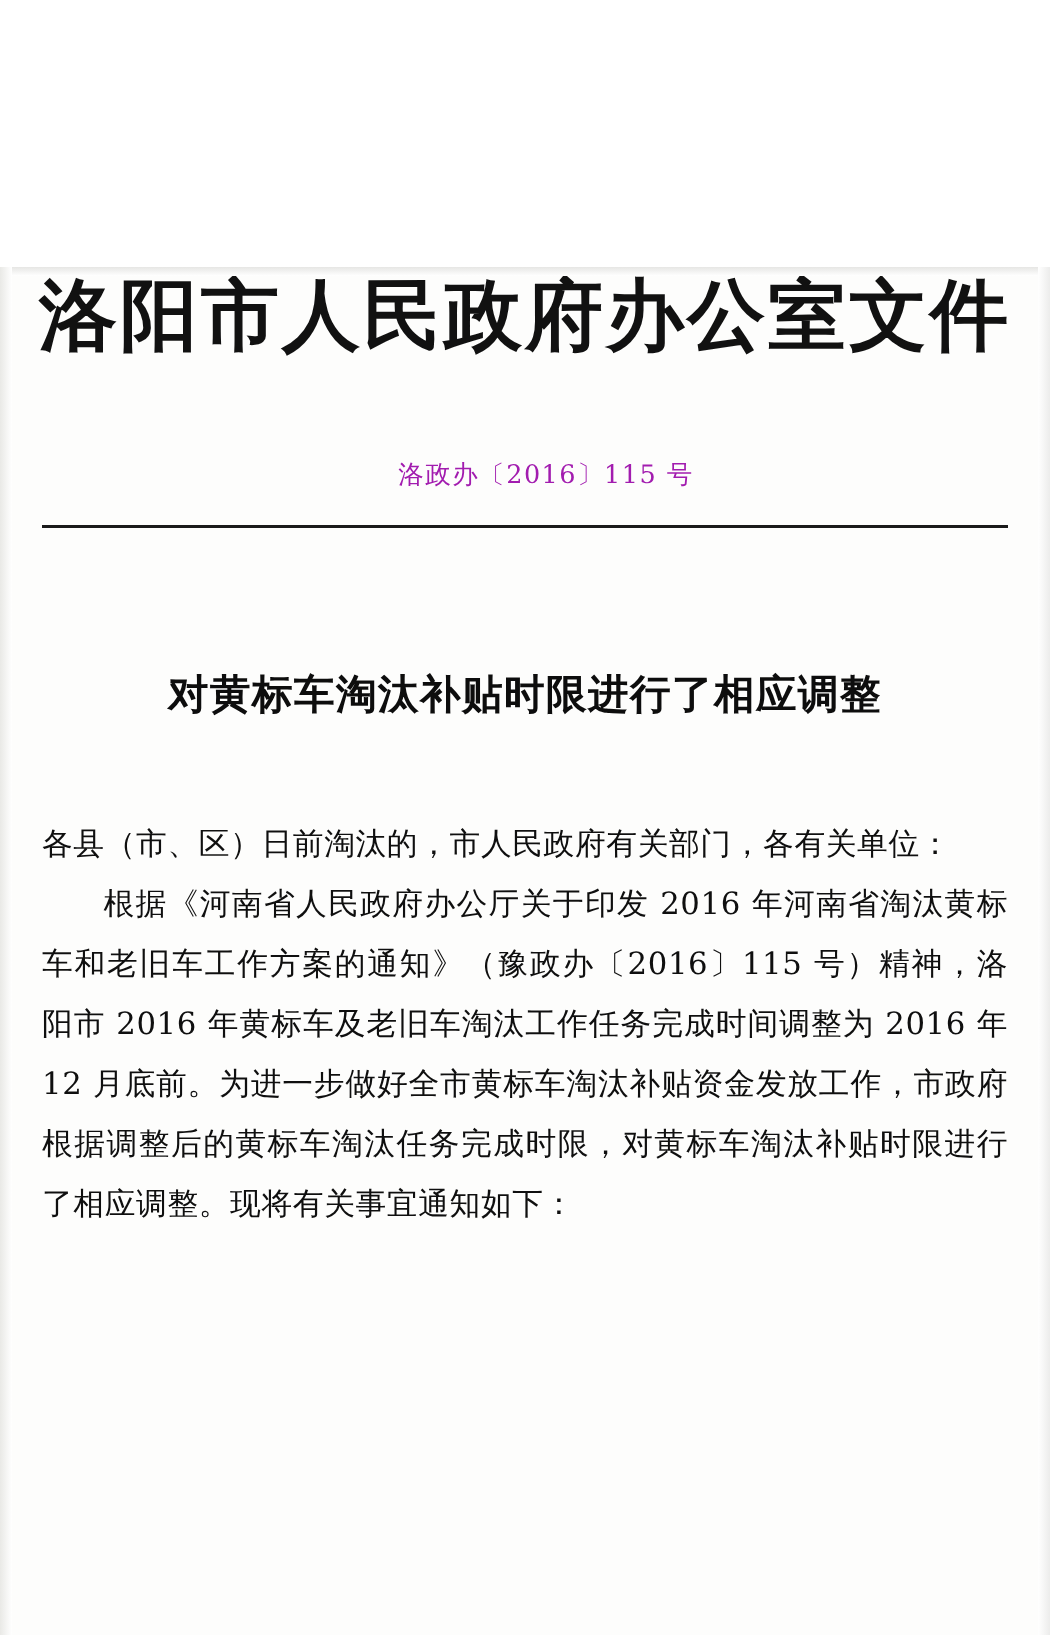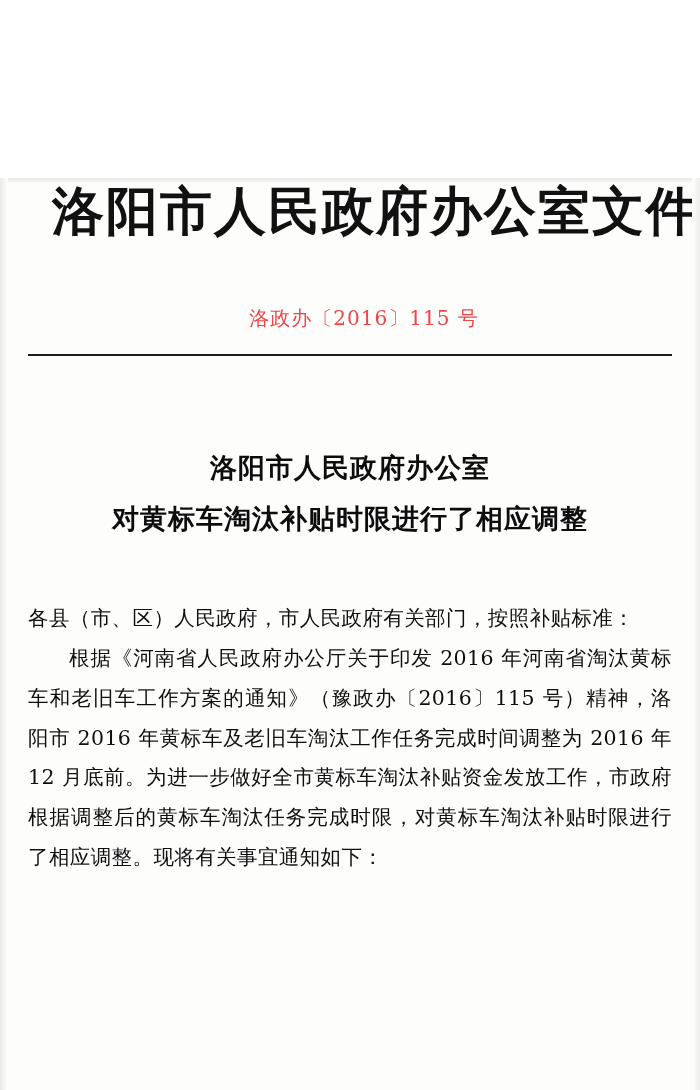--- a/index.html
+++ b/index.html
@@ -17,36 +17,36 @@
   }
   .page {
     position: relative;
     width: 700px;
     height: 1090px;
     background: #fdfdfc;
     padding: 0;
     box-sizing: border-box;
   }
   .masthead {
-    text-align: right;
+    text-align: center;
     margin-top: 178px;
     font-family: "DejaVu Serif", "Liberation Serif", serif;
     font-weight: bold;
     font-size: 52px;
     letter-spacing: 2px;
     color: #111111;
     line-height: 1.25;
     white-space: nowrap;
   }
   .doc-number {
     text-align: center;
     margin-top: 62px;
-    font-size: 20px;
+    font-size: 17px;
     letter-spacing: 1px;
-    color: #ef4444;
+    color: #a21caf;
     font-family: "DejaVu Serif", "Liberation Serif", serif;
     margin-left: 28px;
   }
   .rule {
     margin: 22px 28px 0 28px;
     height: 2px;
     background: #1a1a1a;
   }
   .title-block {
     text-align: center;
@@ -110,21 +110,20 @@
   <div class="page-edge-left"></div>
   <div class="page-edge-right"></div>
 
   <div class="masthead">洛阳市人民政府办公室文件</div>
 
   <div class="doc-number">洛政办〔2016〕115 号</div>
 
   <div class="rule"></div>
 
   <div class="title-block">
-    <span class="title-line">洛阳市人民政府办公室</span>
     <span class="title-line">对黄标车淘汰补贴时限进行了相应调整</span>
   </div>
 
   <div class="body-block">
-    <p class="p-flat">各县（市、区）人民政府，市人民政府有关部门，按照补贴标准：</p>
+    <p class="p-flat">各县（市、区）日前淘汰的，市人民政府有关部门，各有关单位：</p>
     <p class="p-indent">根据《河南省人民政府办公厅关于印发 2016 年河南省淘汰黄标车和老旧车工作方案的通知》（豫政办〔2016〕115 号）精神，洛阳市 2016 年黄标车及老旧车淘汰工作任务完成时间调整为 2016 年 12 月底前。为进一步做好全市黄标车淘汰补贴资金发放工作，市政府根据调整后的黄标车淘汰任务完成时限，对黄标车淘汰补贴时限进行了相应调整。现将有关事宜通知如下：</p>
   </div>
 </div>
 
 </body></html>

